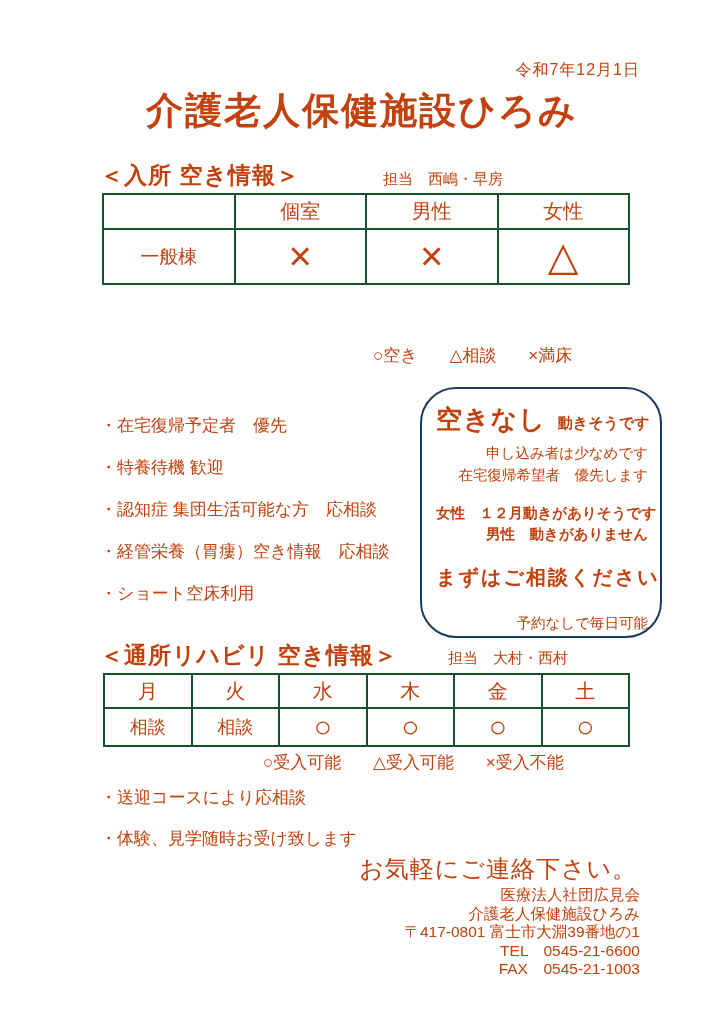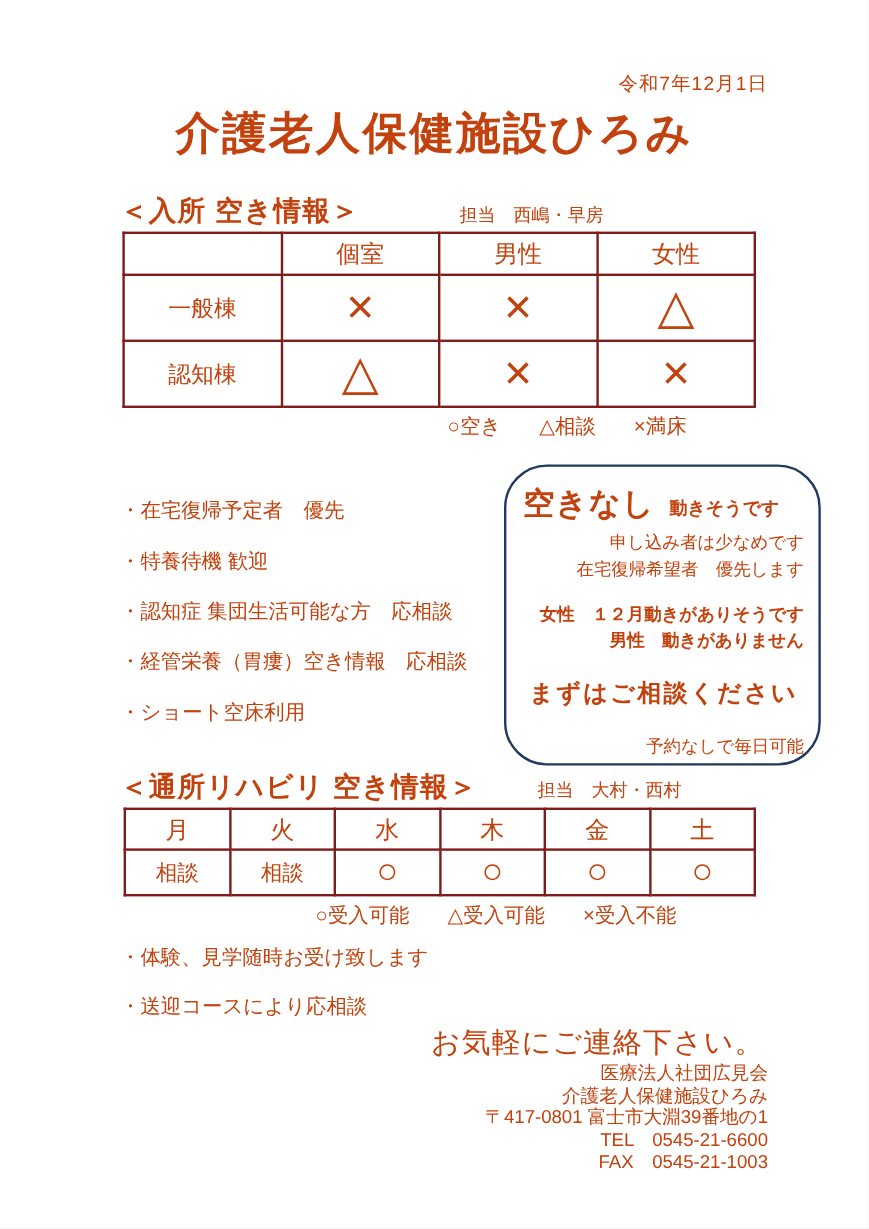--- a/index.html
+++ b/index.html
@@ -27,21 +27,21 @@
   
   .sec-head { position:absolute; font-size:23px; font-weight:bold; letter-spacing:1px; }
   .sec1-head { top:160px; left:100px; }
   .sec2-head { top:640px; left:100px; }
   .staff { position:absolute; font-size:15px; }
   .sec1-staff { top:170px; left:383px; }
   .sec2-staff { top:649px; left:448px; }
 
   
   table { border-collapse:collapse; table-layout:fixed; }
-  td,th { border:2px solid #7f1d1d; text-align:center; vertical-align:middle; padding:0; font-weight:normal; }
+  td,th { border:2px solid #14532d; text-align:center; vertical-align:middle; padding:0; font-weight:normal; }
 
   .t1 { position:absolute; top:193px; left:102px; width:526px; }
   .t1 col { width:131.5px; }
   .t1 .hrow th { height:33px; font-size:20px; }
   .t1 .drow { height:53px; }
   .t1 .rowlab { font-size:19px; }
   .t1 .sym { font-size:40px; line-height:53px; }
 
   .t2 { position:absolute; top:673px; left:103px; width:525px; }
   .t2 col { width:87.5px; }
@@ -60,21 +60,21 @@
   
   .notes { position:absolute; left:100px; margin:0; padding:0; list-style:none; font-size:17px; }
   .notes1 { top:414px; }
   .notes2 { top:786px; }
   .notes li { margin:0 0 19px 0; white-space:nowrap; }
   .notes2 li { margin-bottom:18px; }
 
   
   .status-box {
     position:absolute; top:387px; left:420px;
-    width:264px; height:251px;
+    width:242px; height:251px;
     box-sizing:border-box;
     border:2.5px solid #1f3a5f;
     border-radius:36px;
     padding:13px 12px 10px 14px;
     font-family:"Liberation Serif","DejaVu Serif",serif;
   }
   .status-head { font-family:"Liberation Sans","DejaVu Sans",sans-serif; white-space:nowrap; }
   .status-head .big { font-size:26px; font-weight:bold; letter-spacing:1px; }
   .status-head .small { font-size:15px; font-weight:bold; margin-left:12px; }
   .sb-para { font-size:14.5px; line-height:1.5; margin:6px 0 0 8px; white-space:nowrap;text-align:right; }
@@ -116,26 +116,20 @@
       <th></th>
       <th>個室</th>
       <th>男性</th>
       <th>女性</th>
     </tr>
     <tr class="drow">
       <td class="rowlab">一般棟</td>
       <td class="sym">×</td>
       <td class="sym">×</td>
       <td class="sym">△</td>
-    </tr>
-    <tr class="drow">
-      <td class="rowlab">認知棟</td>
-      <td class="sym">△</td>
-      <td class="sym">×</td>
-      <td class="sym">×</td>
     </tr>
   </tbody>
     </table>
 
   <div class="legend legend1">
     <span>○空き</span>
     <span>△相談</span>
     <span>×満床</span>
   </div>
 
@@ -197,22 +191,22 @@
   </tbody>
     </table>
 
   <div class="legend legend2">
     <span>○受入可能</span>
     <span>△受入可能</span>
     <span>×受入不能</span>
   </div>
 
   <ul class="notes notes2">
+    <li>・送迎コースにより応相談</li>
     <li>・体験、見学随時お受け致します</li>
-    <li>・送迎コースにより応相談</li>
   </ul>
 
   <div class="contact">お気軽にご連絡下さい。</div>
   <div class="footer">
     <div>医療法人社団広見会</div>
     <div>介護老人保健施設ひろみ</div>
     <div>〒417-0801 富士市大淵39番地の1</div>
     <div>TEL　0545-21-6600</div>
     <div>FAX　0545-21-1003</div>
   </div>

